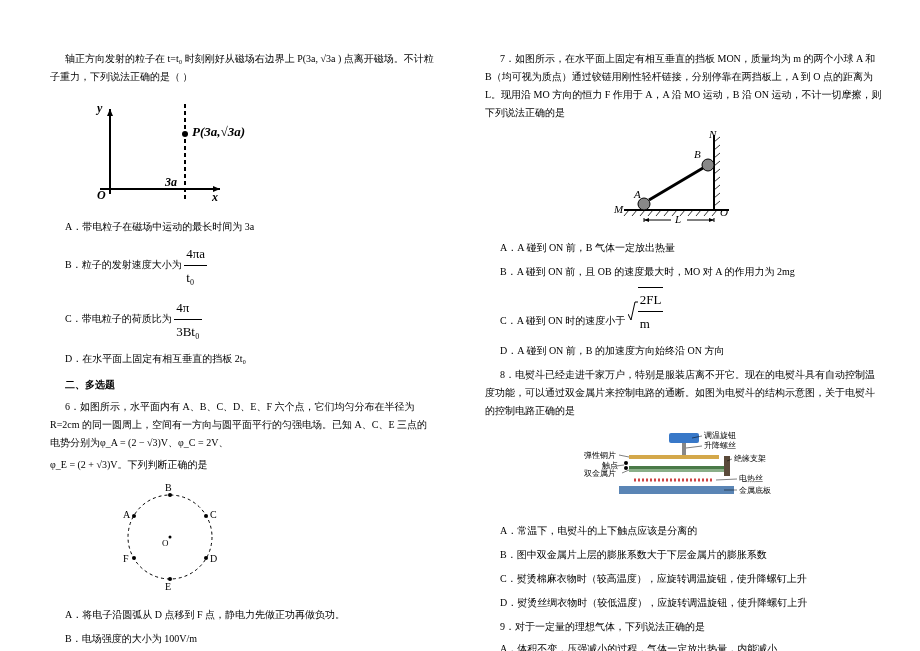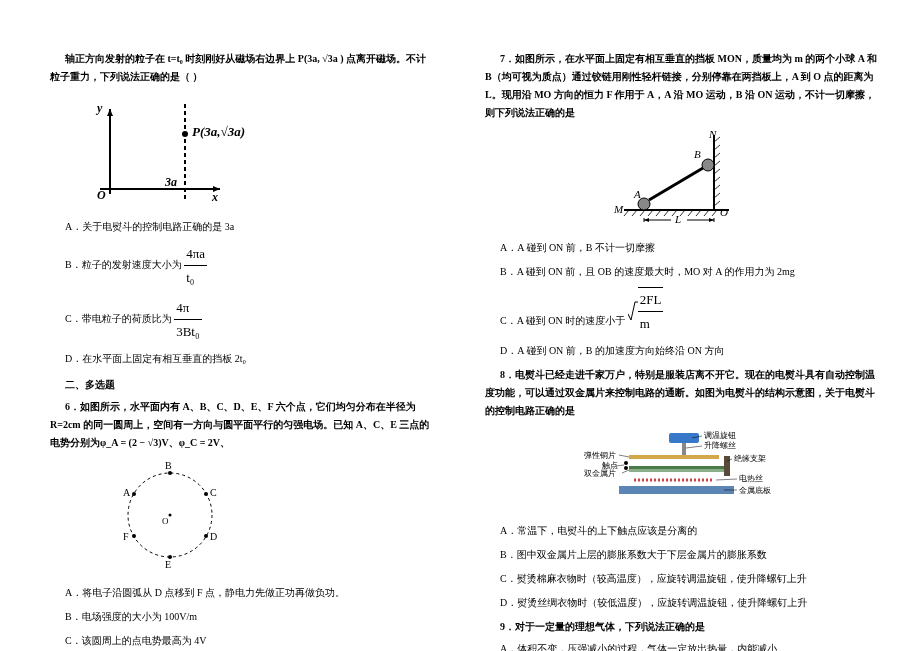--- a/index.html
+++ b/index.html
@@ -26,21 +26,20 @@
     }
     .column-right {
       padding-right: 38px;
     }
     p {
       margin-bottom: 4px;
       text-indent: 0;
     }
     .indent {
       text-indent: 1.5em;
-      font-weight: bold;
     }
     .figure {
       margin: 8px 0;
       text-align: left;
       padding-left: 40px;
     }
     .figure-center {
       margin: 8px 0;
       text-align: center;
     }
@@ -84,34 +83,35 @@
       <line x1="95" y1="10" x2="95" y2="105" stroke="#000" stroke-width="2" stroke-dasharray="4,3"></line>
       <circle cx="95" cy="40" r="3" fill="#000"></circle>
       <text x="102" y="42" font-size="13" font-style="italic" font-weight="bold">P(3a,√3a)</text>
       <text x="7" y="18" font-size="12" font-style="italic" font-weight="bold">y</text>
       <text x="7" y="105" font-size="12" font-style="italic" font-weight="bold">O</text>
       <text x="75" y="92" font-size="12" font-style="italic" font-weight="bold">3a</text>
       <text x="122" y="107" font-size="12" font-style="italic" font-weight="bold">x</text>
     </svg>
   </div>
 
-  <p class="option">A．关于电熨斗的控制电路正确的是 3a</p>
+  <p class="option">A．带电粒子在磁场中运动的最长时间为 3a</p>
   <p class="option">
     <span>B．粒子的发射速度大小为 </span>
     <span class="frac"><span class="num">4πa</span><span class="den">t₀</span></span>
   </p>
   <p class="option">
     <span>C．带电粒子的荷质比为 </span>
     <span class="frac"><span class="num">4π</span><span class="den">3Bt₀</span></span>
   </p>
   <p class="option">D．在水平面上固定有相互垂直的挡板 2t₀</p>
 
   <p class="section-title indent">二、多选题</p>
 
   <p class="indent">6．如图所示，水平面内有 A、B、C、D、E、F 六个点，它们均匀分布在半径为 R=2cm 的同一圆周上，空间有一方向与圆平面平行的匀强电场。已知 A、C、E 三点的电势分别为φ_A = (2 − √3)V、φ_C = 2V、</p>
+  <p>φ_E = (2 + √3)V。下列判断正确的是</p>
 
   <div class="figure" style="padding-left:60px;">
     <svg width="120" height="110" viewBox="0 0 120 110">
       <circle cx="60" cy="55" r="42" fill="none" stroke="#000" stroke-width="1" stroke-dasharray="3,3"></circle>
       <circle cx="60" cy="55" r="1.5" fill="#000"></circle>
       <text x="52" y="64" font-size="9">O</text>
       <circle cx="60" cy="13" r="2" fill="#000"></circle>
         <text x="55" y="9" font-size="10">B</text>
       <circle cx="96" cy="34" r="2" fill="#000"></circle>
         <text x="100" y="36" font-size="10">C</text>
@@ -173,21 +173,21 @@
       <line x1="35" y1="88" x2="35" y2="92" stroke="#000"></line>
       <line x1="105" y1="88" x2="105" y2="92" stroke="#000"></line>
       <line x1="35" y1="90" x2="62" y2="90" stroke="#000"></line>
       <line x1="78" y1="90" x2="105" y2="90" stroke="#000"></line>
       <polygon points="35,90 40,88 40,92" fill="#000"></polygon>
       <polygon points="105,90 100,88 100,92" fill="#000"></polygon>
       <text x="66" y="93" font-size="11" font-style="italic">L</text>
     </svg>
   </div>
 
-  <p class="option">A．A 碰到 ON 前，B 不计一切摩擦</p>
+  <p class="option">A．A 碰到 ON 前，B 气体一定放出热量</p>
   <p class="option">B．A 碰到 ON 前，且 OB 的速度最大时，MO 对 A 的作用力为 2mg</p>
   <p class="option">
     <span>C．A 碰到 ON 时的速度小于</span>
     <span style="display:inline-flex;align-items:center;">
       <svg width="10" height="26" viewBox="0 0 10 26" style="vertical-align:middle;">
           <path d="M0 16 L3 22 L7 4 L10 4" stroke="#000" fill="none" stroke-width="1"></path>
         </svg>
       <span class="frac" style="border-top:1px solid #000;">
           <span class="num">2FL</span>
           <span class="den">m</span>

